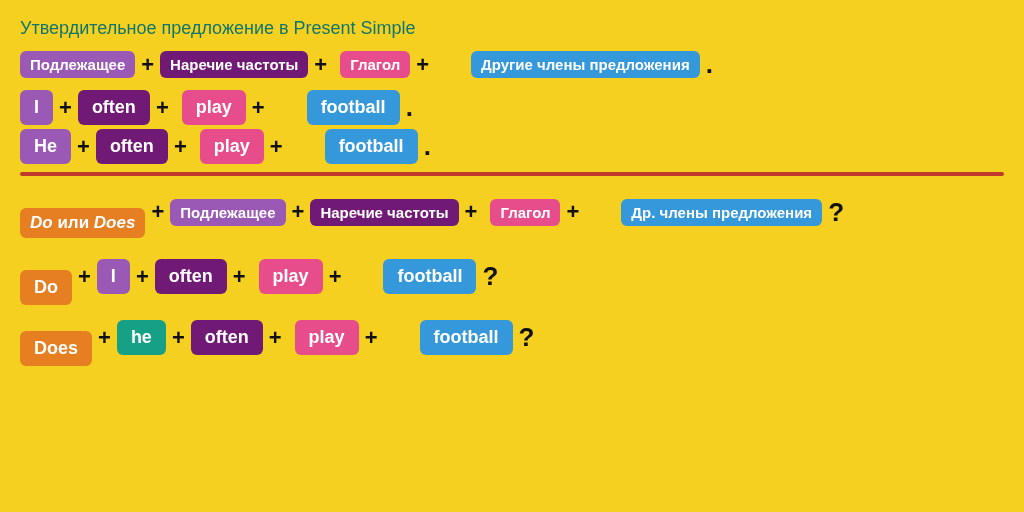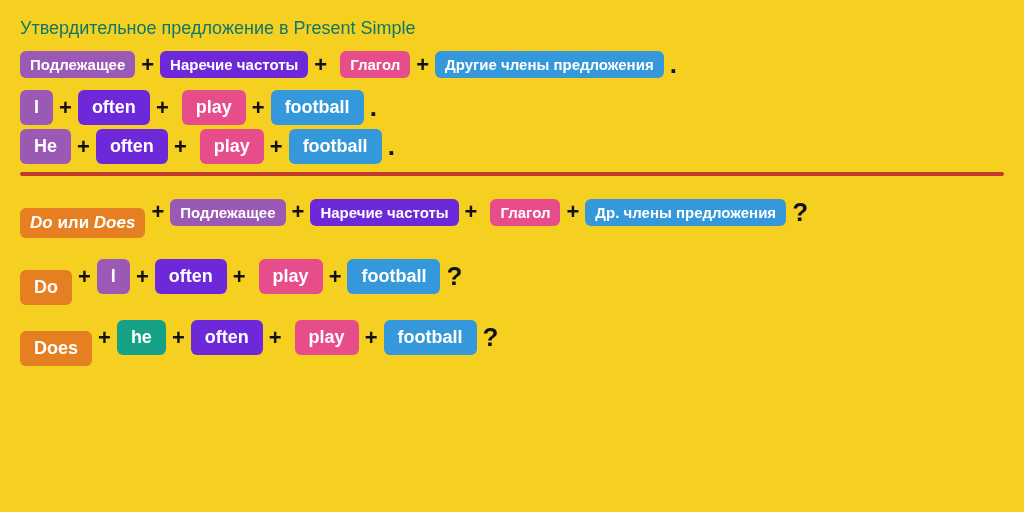--- a/index.html
+++ b/index.html
@@ -33,23 +33,23 @@
       justify-content: center;
       border-radius: 6px;
       padding: 5px 10px;
       font-weight: 900;
       font-size: 15px;
       color: #fff;
       white-space: nowrap;
     }
 
     .pill-purple { background-color: #9B59B6; }
-    .pill-green  { background-color: #6d28d9; }
+    .pill-green  { background-color: #701a75; }
     .pill-pink   { background-color: #E74C8B; margin-left: 7px; }
-    .pill-blue   { background-color: #3498DB; }
+    .pill-blue   { background-color: #3498DB; margin-left: 36px; }
     .pill-orange { background-color: #E67E22; margin-top: 22px; }
     .pill-teal   { background-color: #16A085; }
 
     .pill-large {
       font-size: 18px;
       padding: 7px 14px;
     }
 
     .operator {
       font-size: 22px;

